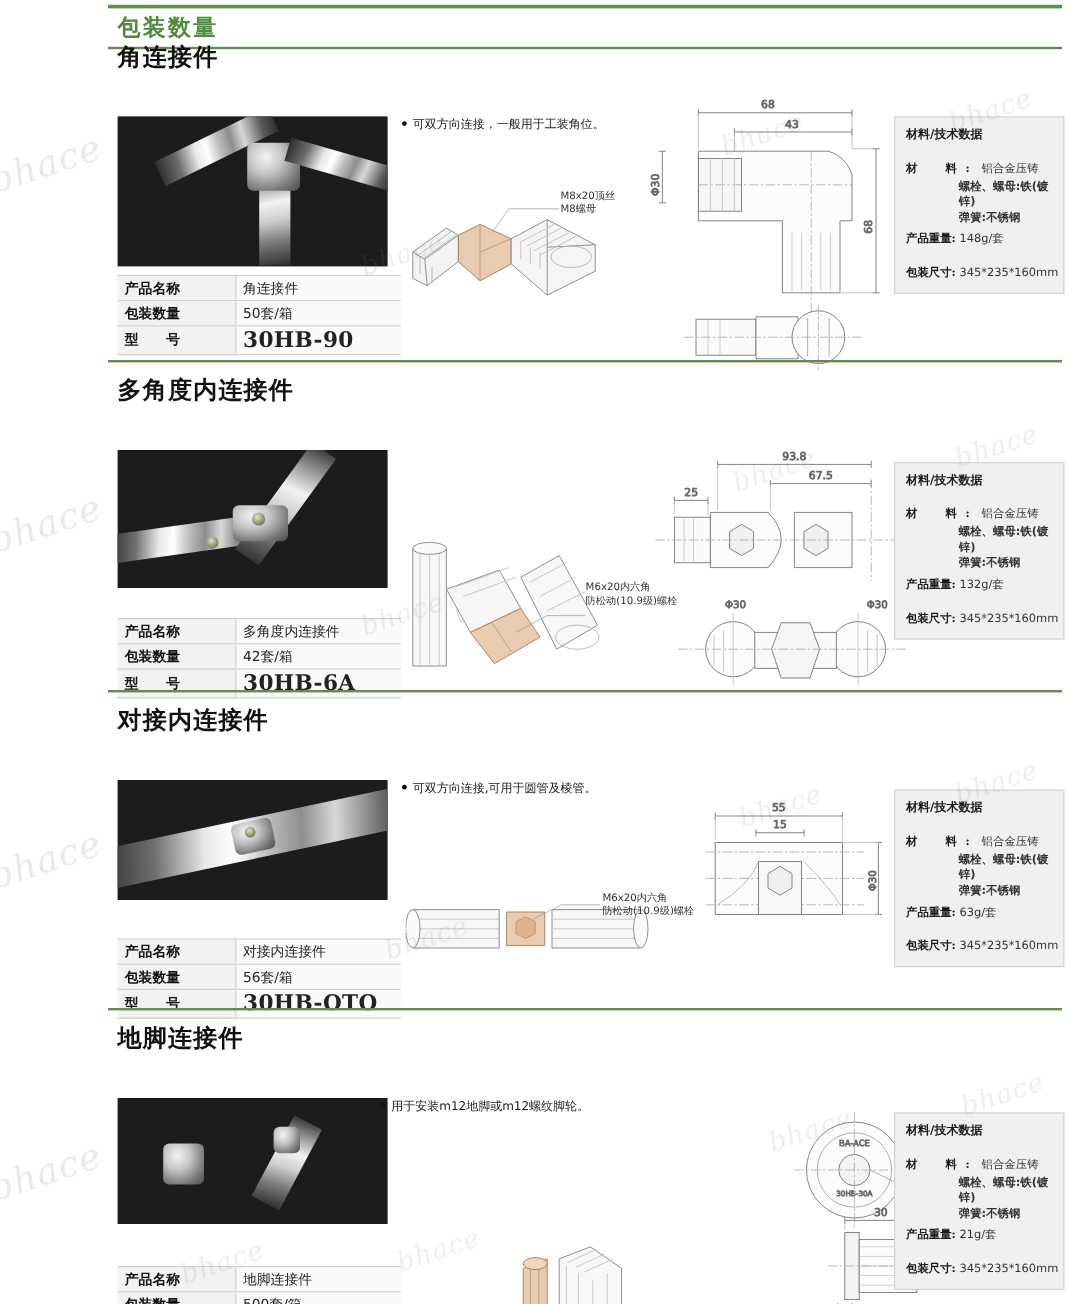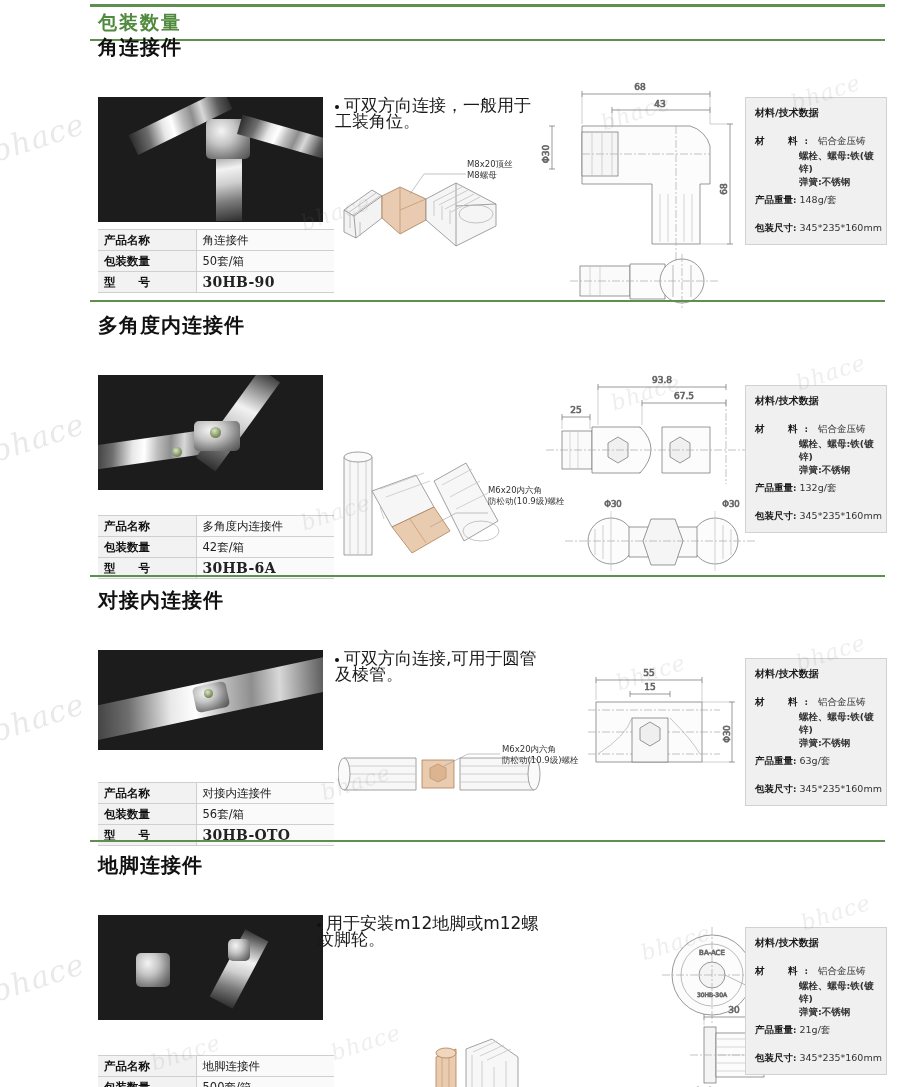--- a/index.html
+++ b/index.html
@@ -79,21 +79,21 @@
   .photo .screw {
     position:absolute;
     background:radial-gradient(circle at 40% 35%,#d9e5c8 0%,#8fa06f 50%,#4e5a36 100%);
     border-radius:50%;
   }
 
   
   .bullet {
     position:absolute;
     font-family:"DejaVu Sans","Liberation Sans",sans-serif;
-    font-size:17px; line-height:16px; color:#1a1a1a;
+    font-size:10px; line-height:16px; color:#1a1a1a;
   }
   .bullet .dot {
     display:inline-block; width:4px; height:4px; background:#111;
     border-radius:50%; margin-right:5px; vertical-align:2px;
   }
   .bullet .ln2 { display:block; padding-left:9px; }
 
   
   .spec-table {
     position:absolute;
@@ -115,21 +115,21 @@
     color:#111;
     letter-spacing:0px;
   }
   .spec-table td.v {
     background:#fafafa;
     border-left:1px solid #cfcfcf;
     color:#222;
   }
   .spec-table tr.model td.v {
     font-family:"DejaVu Serif","Liberation Serif",serif;
-    font-weight:bold; font-size:14px; letter-spacing:0.3px;
+    font-weight:bold; font-size:18px; letter-spacing:0.3px;
   }
 
   
   .matbox {
     position:absolute;
     width:142px;
     background:#f0f0f0;
     border:1px solid #d2d2d2;
     padding:8px 8px 8px 9px;
     font-size:9.5px;

